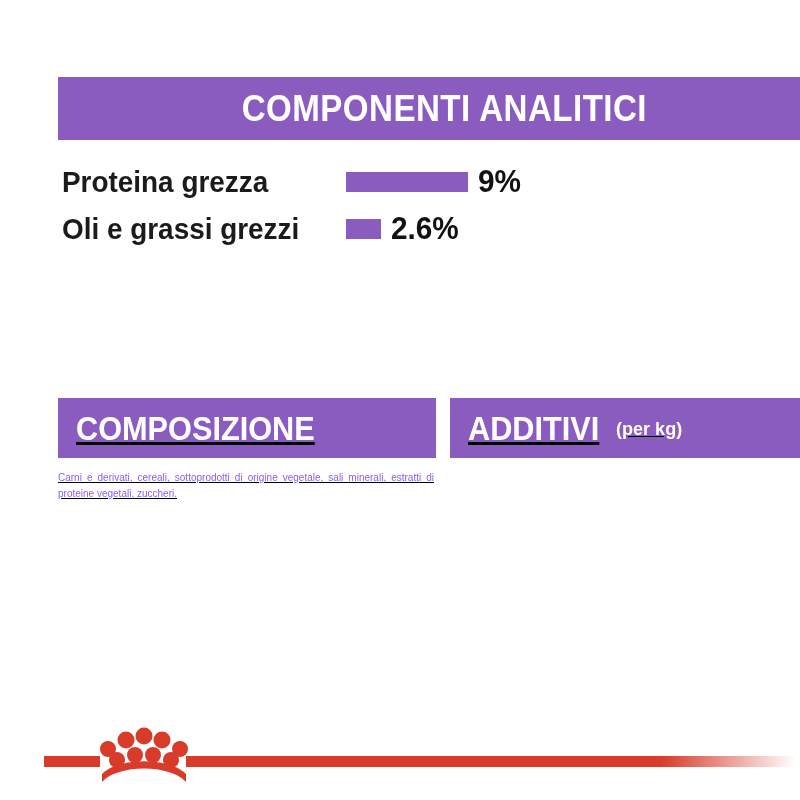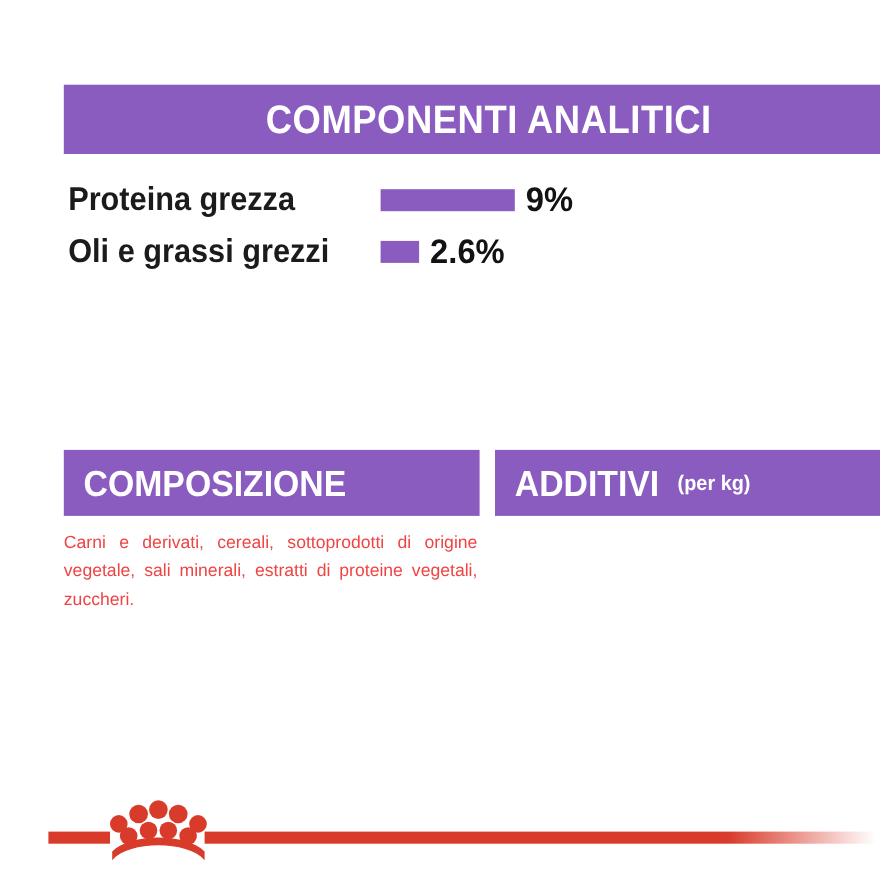--- a/index.html
+++ b/index.html
@@ -99,21 +99,22 @@
 
   
   .sections {
     position: absolute;
     left: 0;
     top: 398px;
     width: 800px;
   }
   .col {
     position: absolute;
-    top: 11px;
+    top: 0;
+    text-decoration: underline;
   }
   .col-left  { left: 14px;  width: 378px; }
   .col-right { left: 406px; width: 380px; }
 
   .sec-band {
     height: 60px;
     background: #8b5cc0;
     display: flex;
     align-items: center;
     padding-left: 18px;
@@ -134,22 +135,22 @@
     font-weight: bold;
     margin-left: 7px;
     white-space: nowrap;
     line-height: 1;
     transform: scaleX(0.95);
     transform-origin: left center;
   }
 
   .sec-body {
     margin-top: 12px;
-    color: #ef4444;
-    font-size: 16px;
+    color: #8b5cf6;
+    font-size: 10px;
     line-height: 1.62;
     text-align: justify;
     padding-right: 2px;
   }
 
   
   .brand {
     position: absolute;
     left: 0;
     top: 712px;

